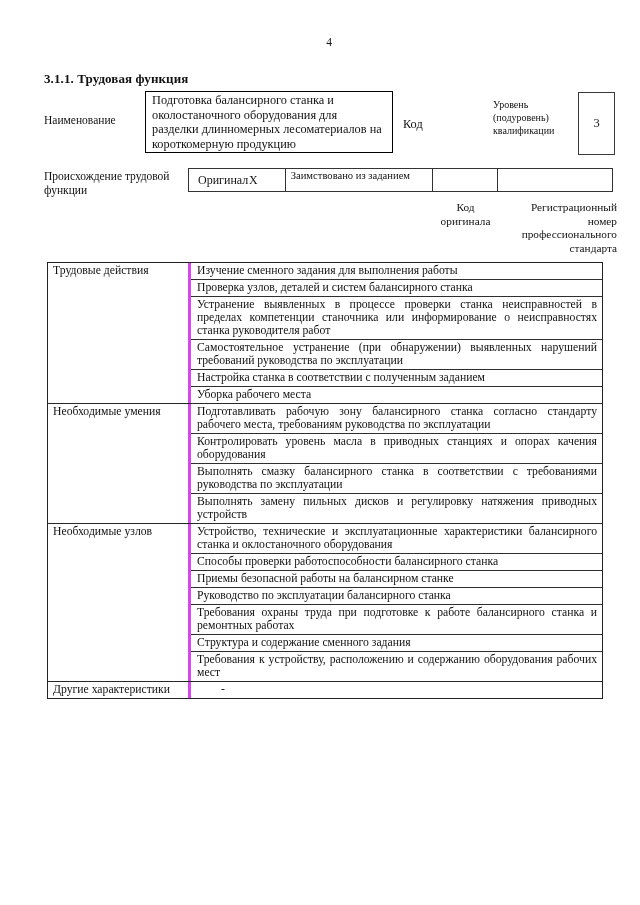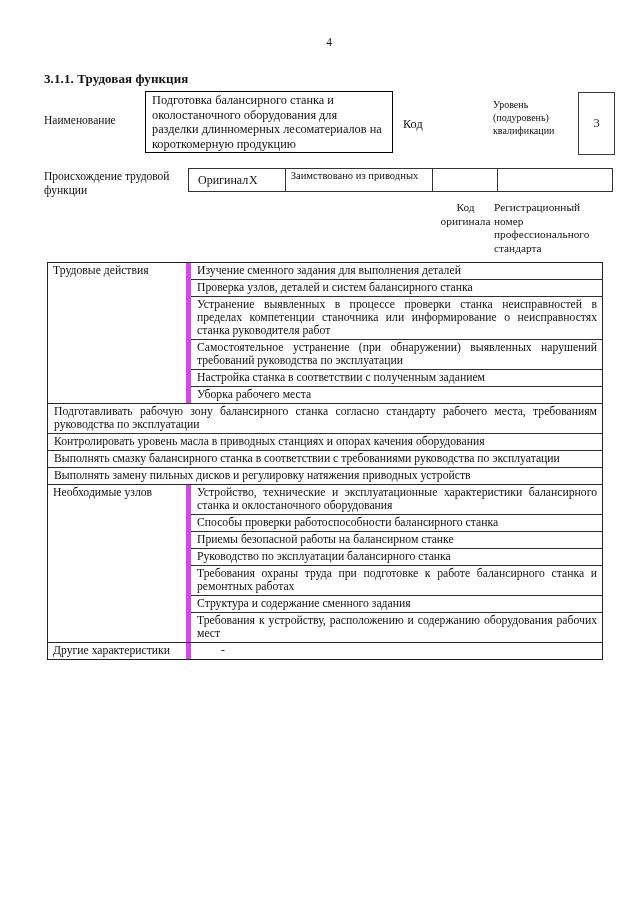--- a/index.html
+++ b/index.html
@@ -38,30 +38,30 @@
     border:1px solid #333;display:flex;
   }
   .origin-table .oc{box-sizing:border-box;border-right:1px solid #333;height:100%;}
   .origin-table .oc:last-child{border-right:none;}
   .oc1{width:97px;display:flex;align-items:center;justify-content:space-between;
        padding:0 27px 0 9px;font-size:12px;}
   .oc2{width:148px;font-size:10.6px;line-height:12px;padding:1px 5px;}
   .oc3{width:65px;}
   .oc4{width:115px;}
   .codeorig{top:201px;left:433px;width:65px;text-align:center;font-size:11.3px;line-height:13.5px;}
-  .regnum{top:201px;left:494px;width:123px;text-align:left;font-size:11.3px;line-height:13.5px;}
+  .regnum{top:201px;left:494px;width:123px;text-align:right;font-size:11.3px;line-height:13.5px;}
 
   
   .dtable{
     top:262px;left:47px;width:556px;box-sizing:border-box;
     border:1px solid #222;font-size:11.7px;line-height:13px;
   }
   .section{display:flex;border-bottom:1px solid #282828;}
   .section:last-child{border-bottom:none;gap:24px;}
-  .slabel{width:143px;flex:0 0 143px;box-sizing:border-box;border-right:5px solid #d946ef;
+  .slabel{width:143px;flex:0 0 143px;box-sizing:border-box;border-right:3px solid #d946ef;
           padding:1px 4px 2px 5px;}
   .sitems{flex:1;display:flex;flex-direction:column;min-width:0;}
   .cell{border-bottom:1px solid #2e2e2e;padding:1px 5px 2px 6px;}
   .cell:last-child{border-bottom:none;}
   .j{text-align:justify;}
 </style>
 </head>
 <body>
 
 <div class="page">
@@ -81,50 +81,51 @@
 
   <div class="abs origin-label">
     <div>Происхождение трудовой</div>
     <div>функции</div>
   </div>
   <div class="abs origin-table">
     <div class="oc oc1">
       <span>Оригинал</span>
       <span>X</span>
     </div>
-    <div class="oc oc2">Заимствовано из приводных</div>
+    <div class="oc oc2">Заимствовано из заданием</div>
     <div class="oc oc3"></div>
     <div class="oc oc4"></div>
   </div>
   <div class="abs codeorig">
     <div>Код</div>
     <div>оригинала</div>
   </div>
   <div class="abs regnum">
     <div>Регистрационный</div>
     <div>номер</div>
     <div>профессионального</div>
     <div>стандарта</div>
   </div>
 
   <div class="abs dtable">
 
     <div class="section">
       <div class="slabel">Трудовые действия</div>
       <div class="sitems">
-        <div class="cell">Изучение сменного задания для выполнения деталей</div>
+        <div class="cell">Изучение сменного задания для выполнения работы</div>
         <div class="cell">Проверка узлов, деталей и систем балансирного станка</div>
         <div class="cell j">Устранение выявленных в процессе проверки станка неисправностей в пределах компетенции станочника или информирование о неисправностях станка руководителя работ</div>
         <div class="cell j">Самостоятельное устранение (при обнаружении) выявленных нарушений требований руководства по эксплуатации</div>
         <div class="cell">Настройка станка в соответствии с полученным заданием</div>
         <div class="cell">Уборка рабочего места</div>
       </div>
     </div>
 
     <div class="section">
+      <div class="slabel">Необходимые умения</div>
       <div class="sitems">
         <div class="cell j">Подготавливать рабочую зону балансирного станка согласно стандарту рабочего места, требованиям руководства по эксплуатации</div>
         <div class="cell j">Контролировать уровень масла в приводных станциях и опорах качения оборудования</div>
         <div class="cell j">Выполнять смазку балансирного станка в соответствии с требованиями руководства по эксплуатации</div>
         <div class="cell j">Выполнять замену пильных дисков и регулировку натяжения приводных устройств</div>
       </div>
     </div>
 
     <div class="section">
       <div class="slabel">Необходимые узлов</div>

